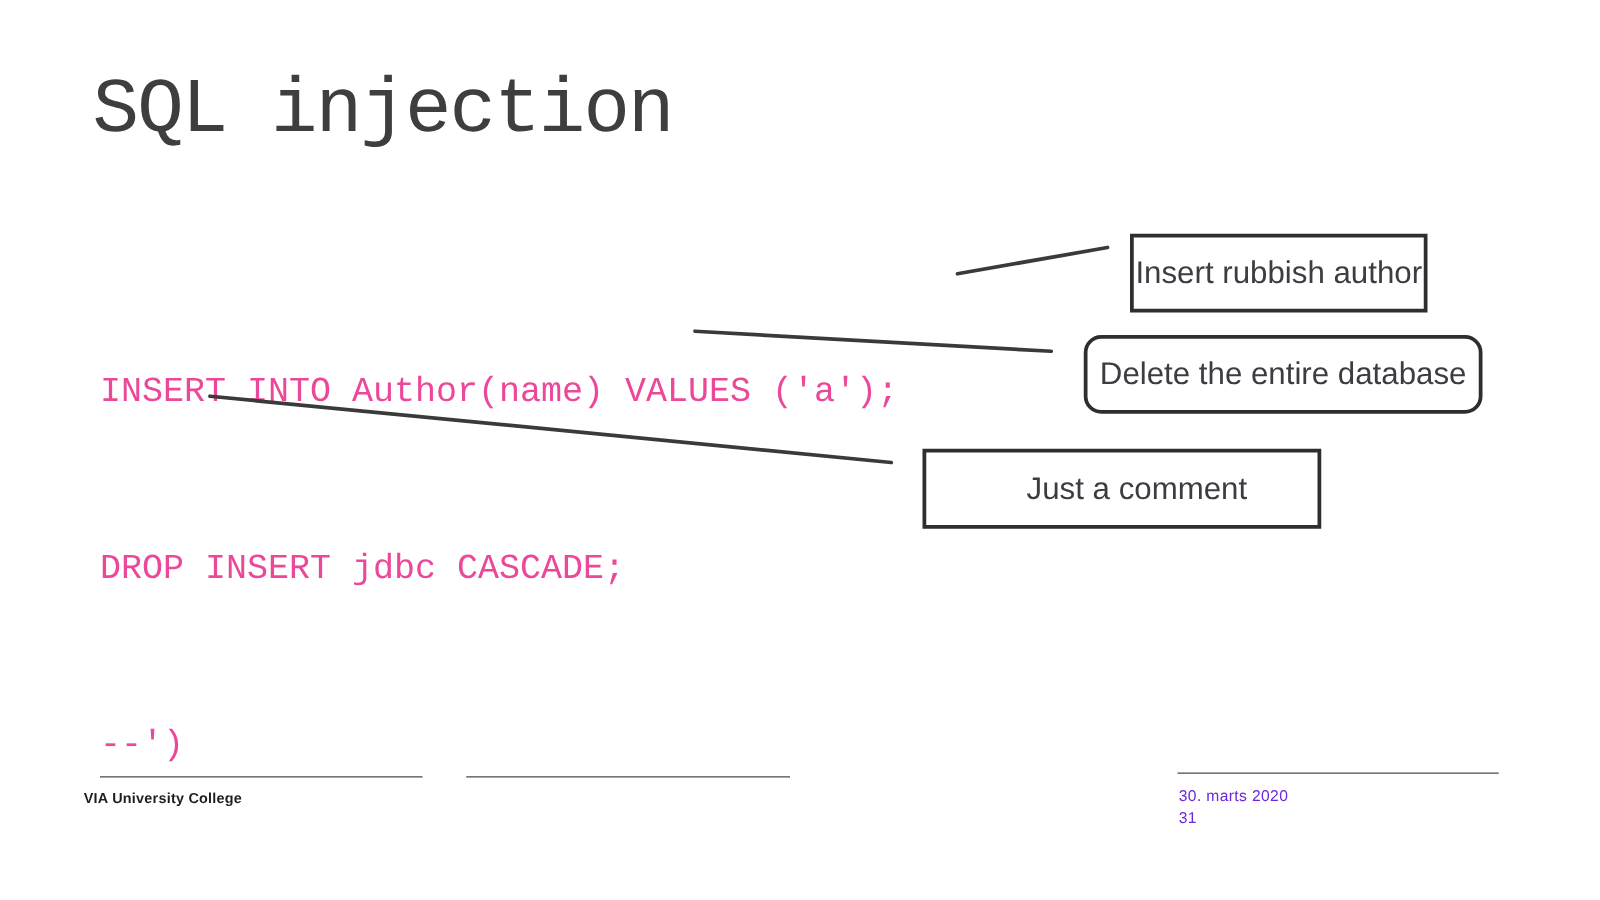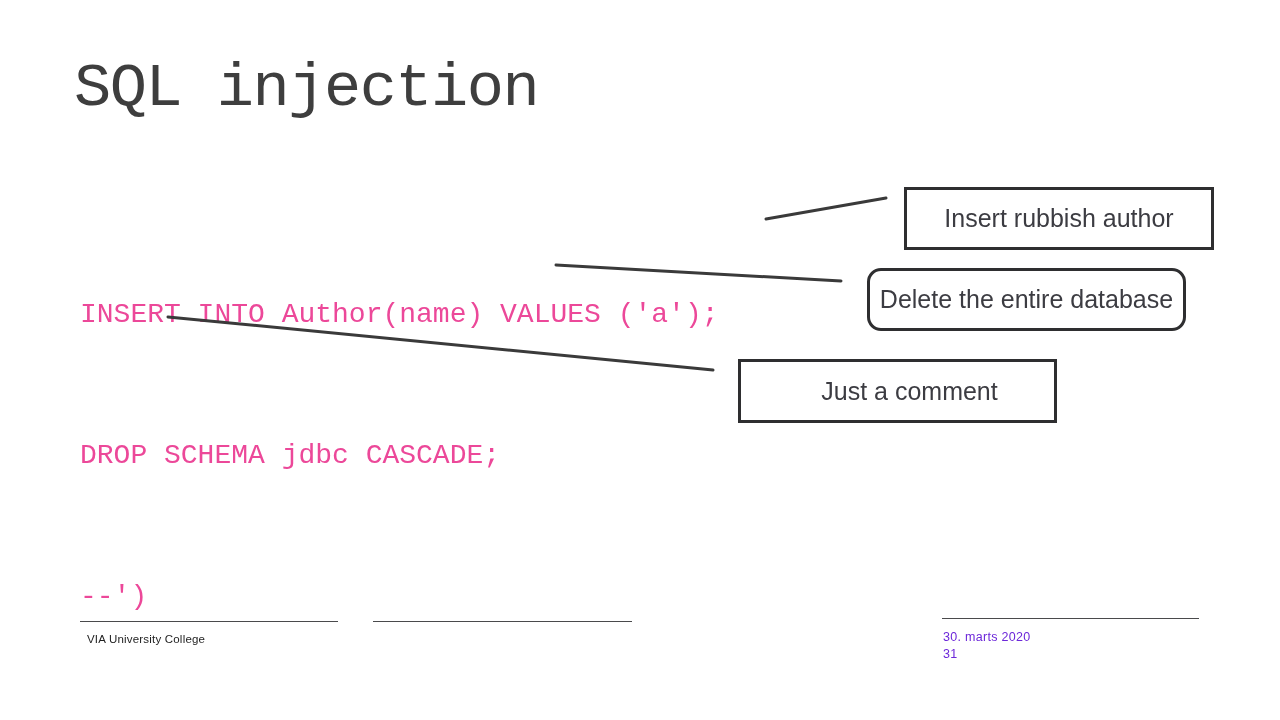--- a/index.html
+++ b/index.html
@@ -50,37 +50,37 @@
     box-sizing: border-box;
     border: 3px solid #2e2e30;
     background: #ffffff;
     display: flex;
     align-items: center;
     justify-content: center;
     font-size: 25px;
     color: #3c3c42;
     font-family: "Liberation Sans", sans-serif;
   }
-  .callout-1 { left: 904px; top: 187px; width: 310px; height: 63px; }
+  .callout-1 { left: 904px; top: 187px; width: 238px; height: 63px; }
   .callout-2 { left: 867px; top: 268px; width: 319px; height: 63px; border-radius: 14px; }
   .callout-3 { left: 738px; top: 359px; width: 319px; height: 64px; padding-left: 24px; }
   .footer-line {
     position: absolute;
     height: 1px;
     background: #4a4a4c;
   }
   .footer-line-a { left: 80px;  top: 621px; width: 258px; }
   .footer-line-b { left: 373px; top: 621px; width: 259px; }
   .footer-line-c { left: 942px; top: 618px; width: 257px; }
   .footer-org {
     position: absolute;
-    left: 87px;
+    left: 67px;
     top: 633px;
     font-size: 11.5px;
-    font-weight: 400;
+    font-weight: 700;
     color: #1e1e1e;
     letter-spacing: 0.2px;
   }
   .footer-meta {
     position: absolute;
     left: 943px;
     top: 629px;
     font-size: 12.5px;
     line-height: 17px;
     color: #6d28d9;
@@ -89,21 +89,21 @@
 </style>
 </head>
 <body>
 
 <div class="slide">
 
   <h1 class="slide-title">SQL injection</h1>
 
   <div class="code-block">
     <div class="code-line">INSERT INTO Author(name) VALUES ('a');</div>
-    <div class="code-line">DROP SCHEMA jdbc CASCADE;</div>
+    <div class="code-line">DROP INSERT jdbc CASCADE;</div>
     <div class="code-line">--')</div>
   </div>
 
   <svg class="connector-svg" viewBox="0 0 1280 720" xmlns="http://www.w3.org/2000/svg">
     <line x1="766" y1="219" x2="886" y2="198" stroke="#3a3a3a" stroke-width="3" stroke-linecap="round"></line>
     <line x1="556" y1="265" x2="841" y2="281" stroke="#3a3a3a" stroke-width="3" stroke-linecap="round"></line>
     <line x1="168" y1="317" x2="713" y2="370" stroke="#3a3a3a" stroke-width="3" stroke-linecap="round"></line>
   </svg>
 
   <div class="callout callout-1">

